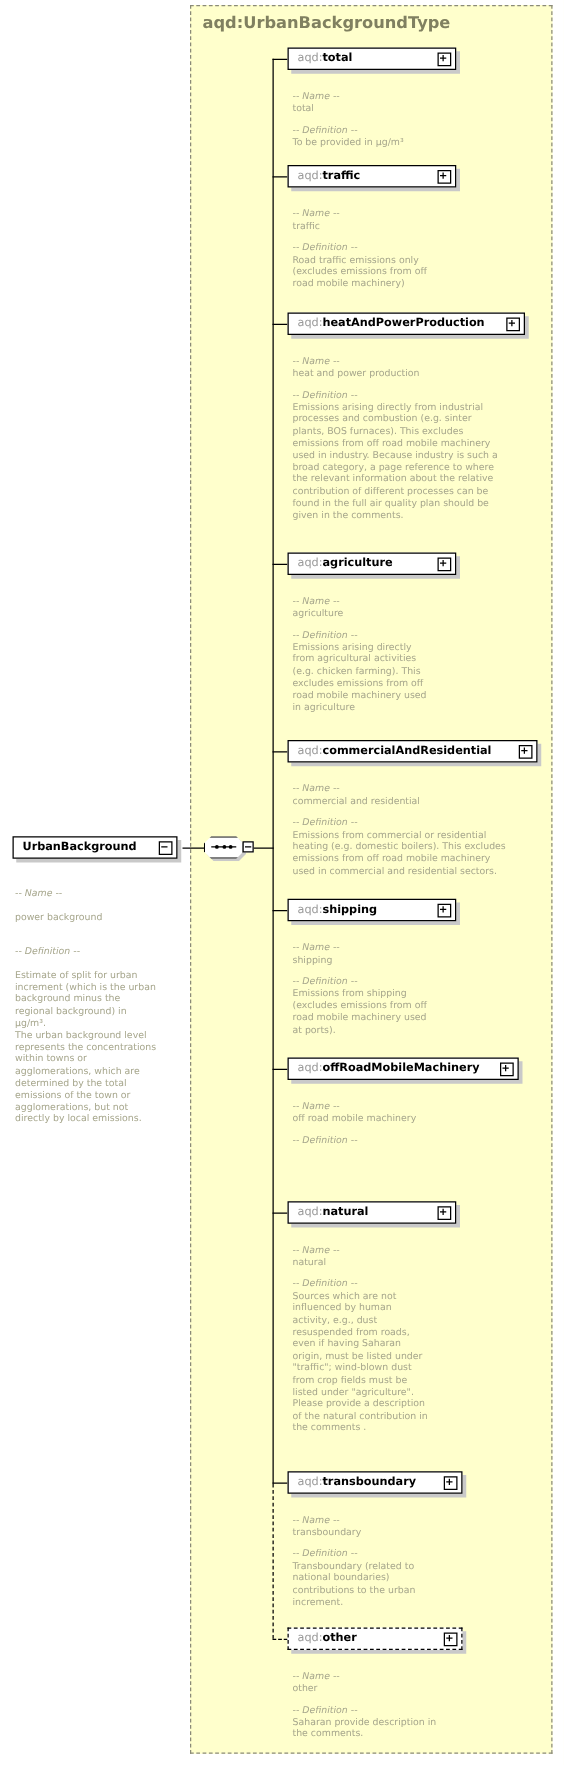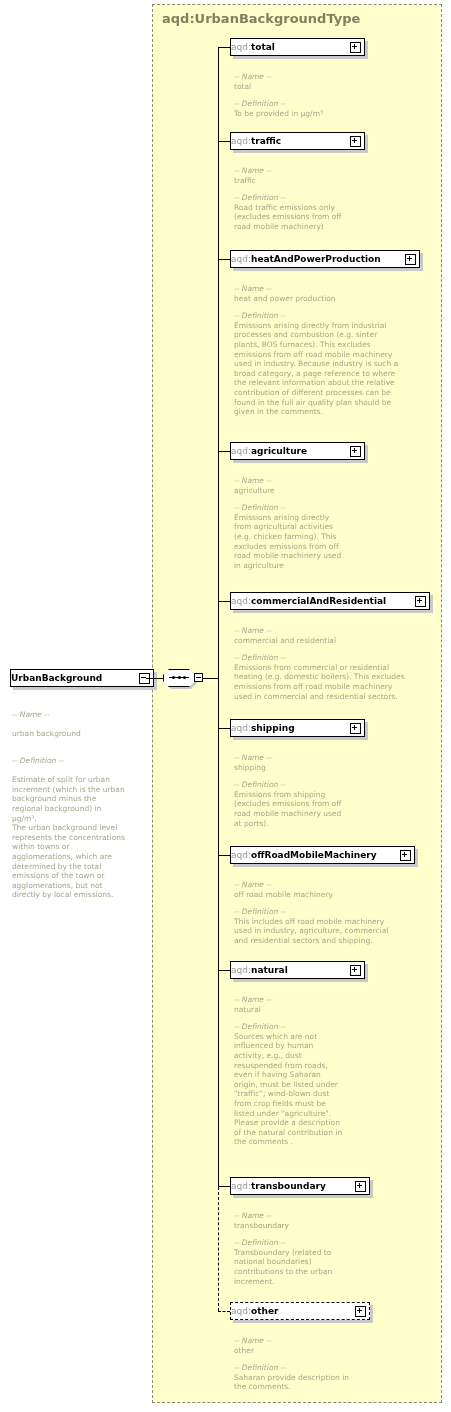--- a/index.html
+++ b/index.html
@@ -51,20 +51,21 @@
   
   .ebox {
     position: absolute;
     height: 18px;
     background: #ffffff;
     border: 1px solid #000000;
     box-sizing: border-box;
     box-shadow: 3px 3px 0 0 #c9c9c9;
     display: flex;
     align-items: center;
+    padding-left: 7px;
     padding-right: 3px;
   }
   .ebox.optional {
     border: 1px dashed #000000;
   }
   .ebox .ns {
     font-size: 9px;
     color: #9a9a9a;
     font-weight: normal;
   }
@@ -99,21 +100,21 @@
     width: 1px;
     height: 5px;
     background: #000;
   }
 
   
   #root-box {
     position: absolute;
     left: 10px;
     top: 669px;
-    width: 144px;
+    width: 132px;
     height: 18px;
   }
 
   
   #seq {
     position: absolute;
     left: 163px;
     top: 668px;
     width: 42px;
     height: 22px;
@@ -206,21 +207,21 @@
 <div id="type-box"></div>
 <div id="type-label">aqd:UrbanBackgroundType</div>
 
 <div id="root-box" class="ebox">
   <span class="nm">UrbanBackground</span>
   <span class="expander"></span>
 </div>
 
 <div class="anno" style="left:12px; top:700px; width:130px;">
   <span class="hdr">-- Name --</span>
-  <span>urban background</span>
+  <span>power background</span>
   <span class="gap"></span>
   <span class="hdr">-- Definition --</span>
   <span>Estimate of split for urban
 increment (which is the urban
 background minus the
 regional background) in
 µg/m³.
 The urban background level
 represents the concentrations
 within towns or
@@ -313,23 +314,21 @@
     <div class="anno" style="left: 234px; top: 753px; width: 200px;"><span class="hdr">-- Name --</span><span>shipping</span><span class="gap"></span><span class="hdr">-- Definition --</span><span>Emissions from shipping
 (excludes emissions from off
 road mobile machinery used
 at ports).</span></div>
     <div class="hline" style="left: 218px; top: 855px; width: 12px;"></div>
     <div class="ebox" style="left: 230px; top: 846px; width: 185px;">
       <span class="ns">aqd:</span>
       <span class="nm">offRoadMobileMachinery</span>
       <span class="expander plus"></span>
     </div>
-    <div class="anno" style="left: 234px; top: 880px; width: 205px;"><span class="hdr">-- Name --</span><span>off road mobile machinery</span><span class="gap"></span><span class="hdr">-- Definition --</span><span>This includes off road mobile machinery
-used in industry, agriculture, commercial
-and residential sectors and shipping.</span></div>
+    <div class="anno" style="left: 234px; top: 880px; width: 205px;"><span class="hdr">-- Name --</span><span>off road mobile machinery</span><span class="gap"></span><span class="hdr">-- Definition --</span></div>
     <div class="hline" style="left: 218px; top: 970px; width: 12px;"></div>
     <div class="ebox" style="left: 230px; top: 961px; width: 135px;">
       <span class="ns">aqd:</span>
       <span class="nm">natural</span>
       <span class="expander plus"></span>
     </div>
     <div class="anno" style="left: 234px; top: 995px; width: 200px;"><span class="hdr">-- Name --</span><span>natural</span><span class="gap"></span><span class="hdr">-- Definition --</span><span>Sources which are not
 influenced by human
 activity, e.g., dust
 resuspended from roads,

